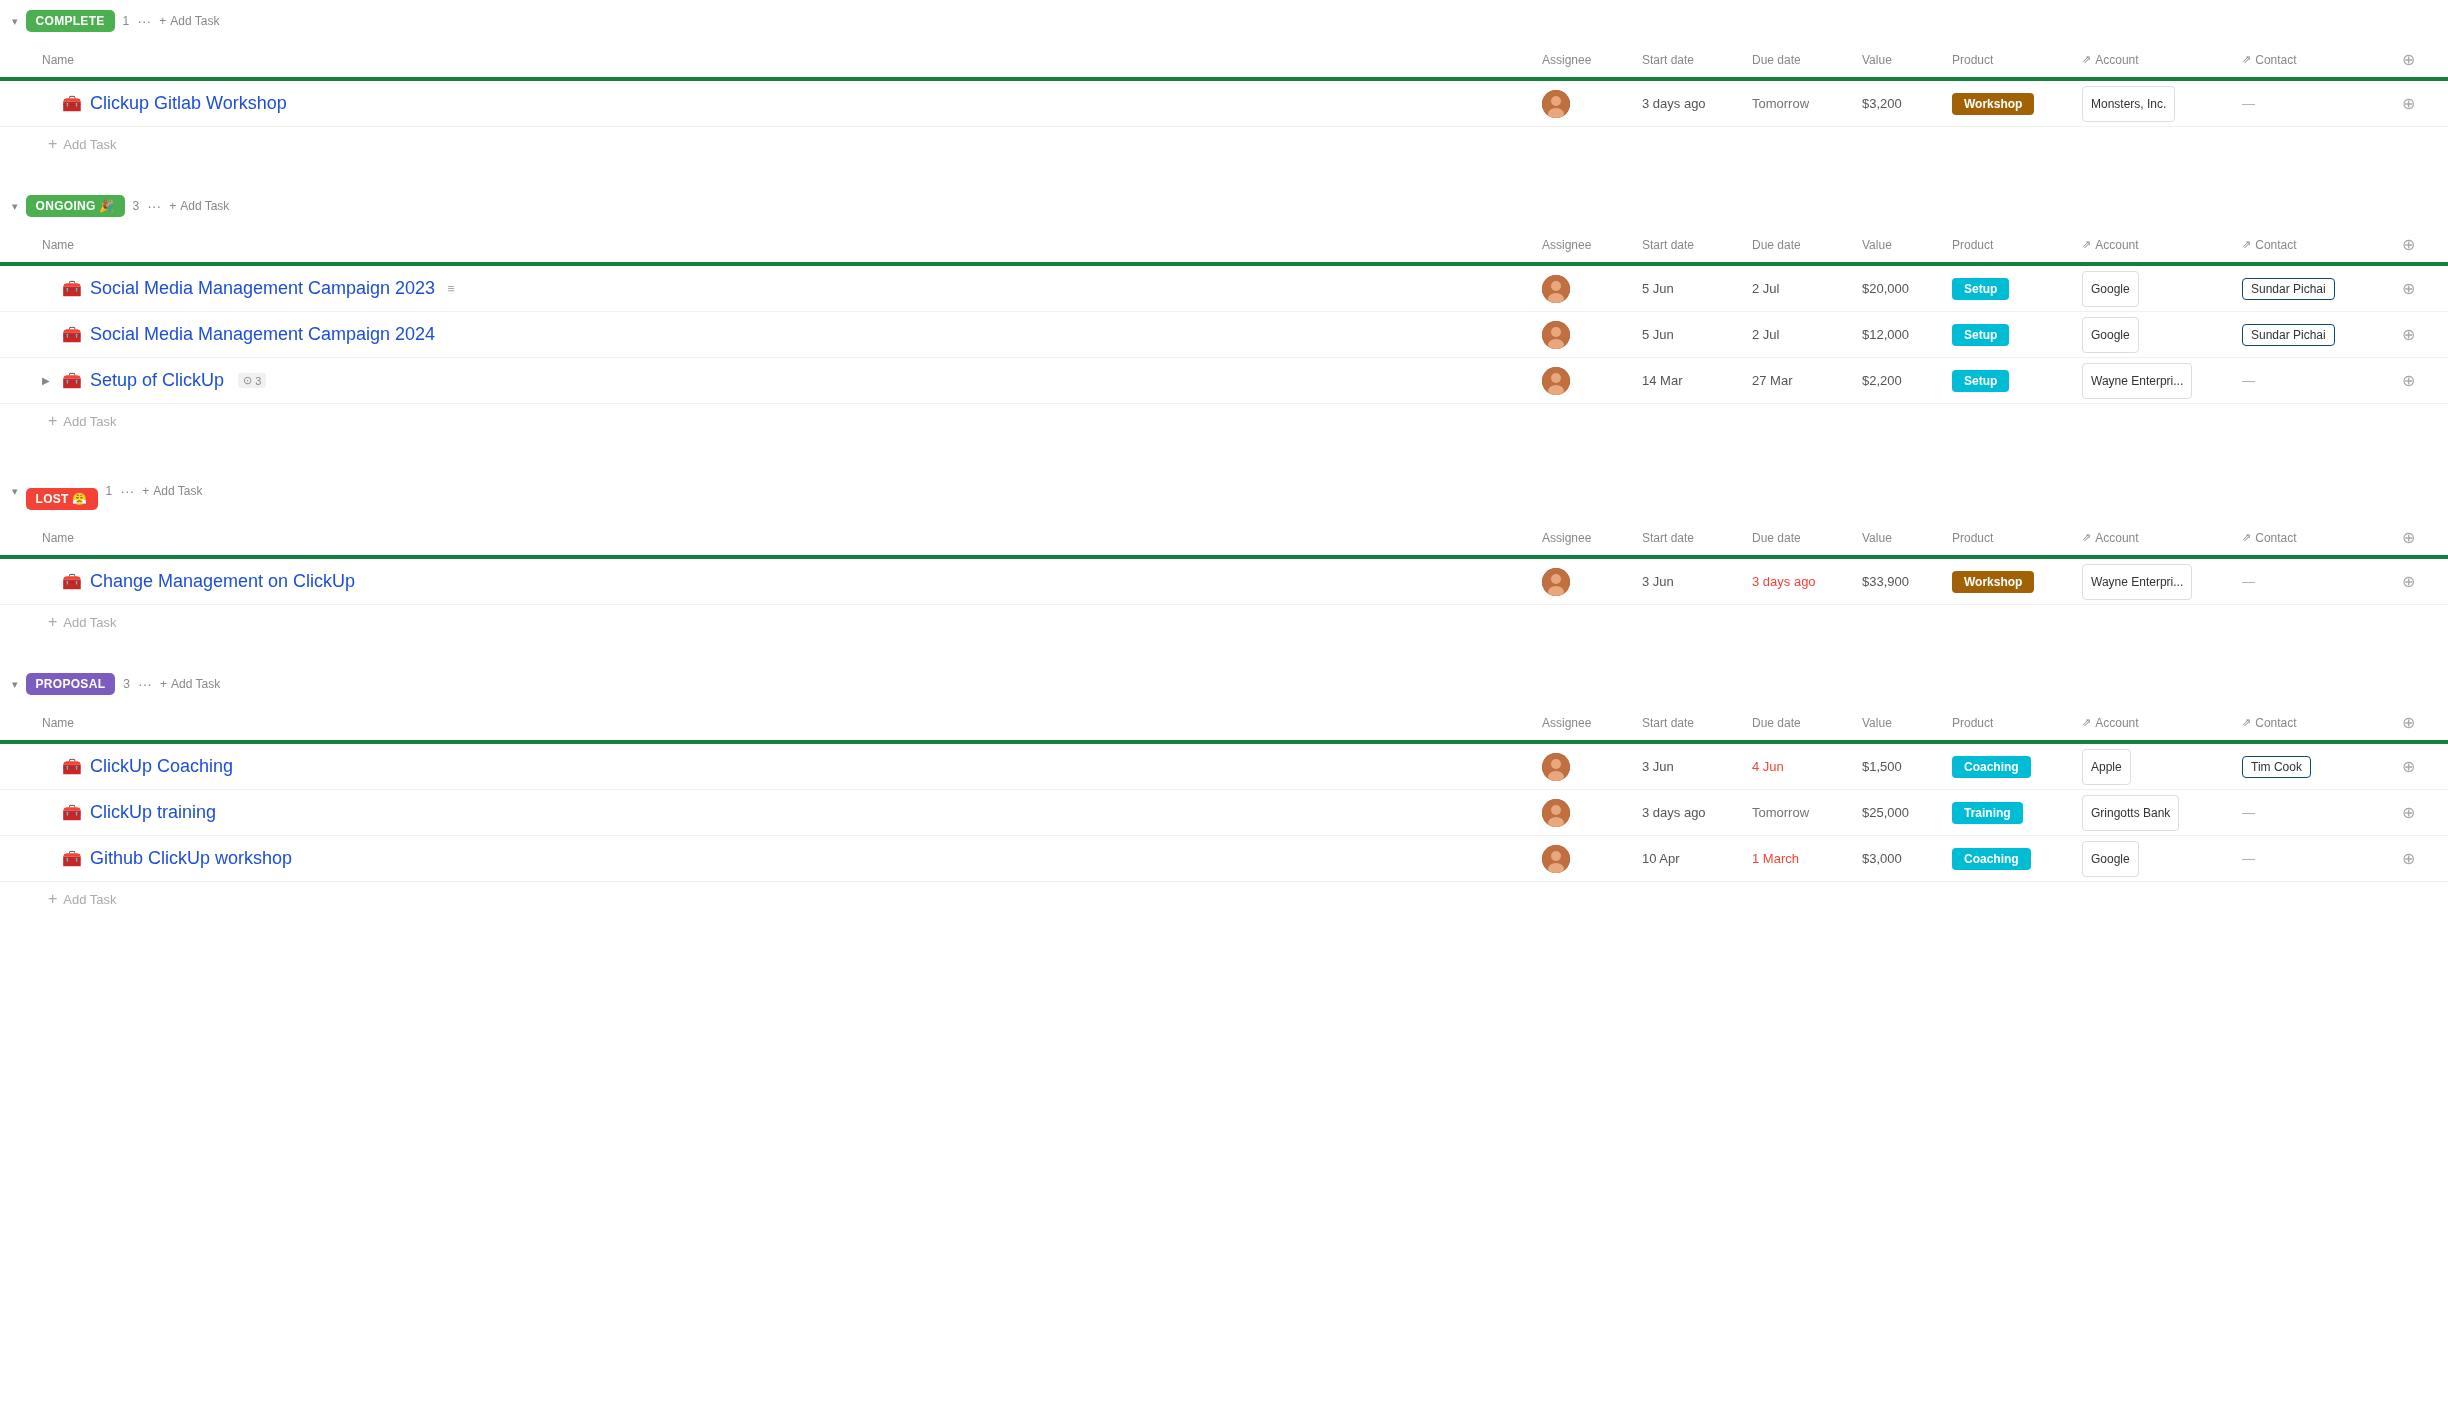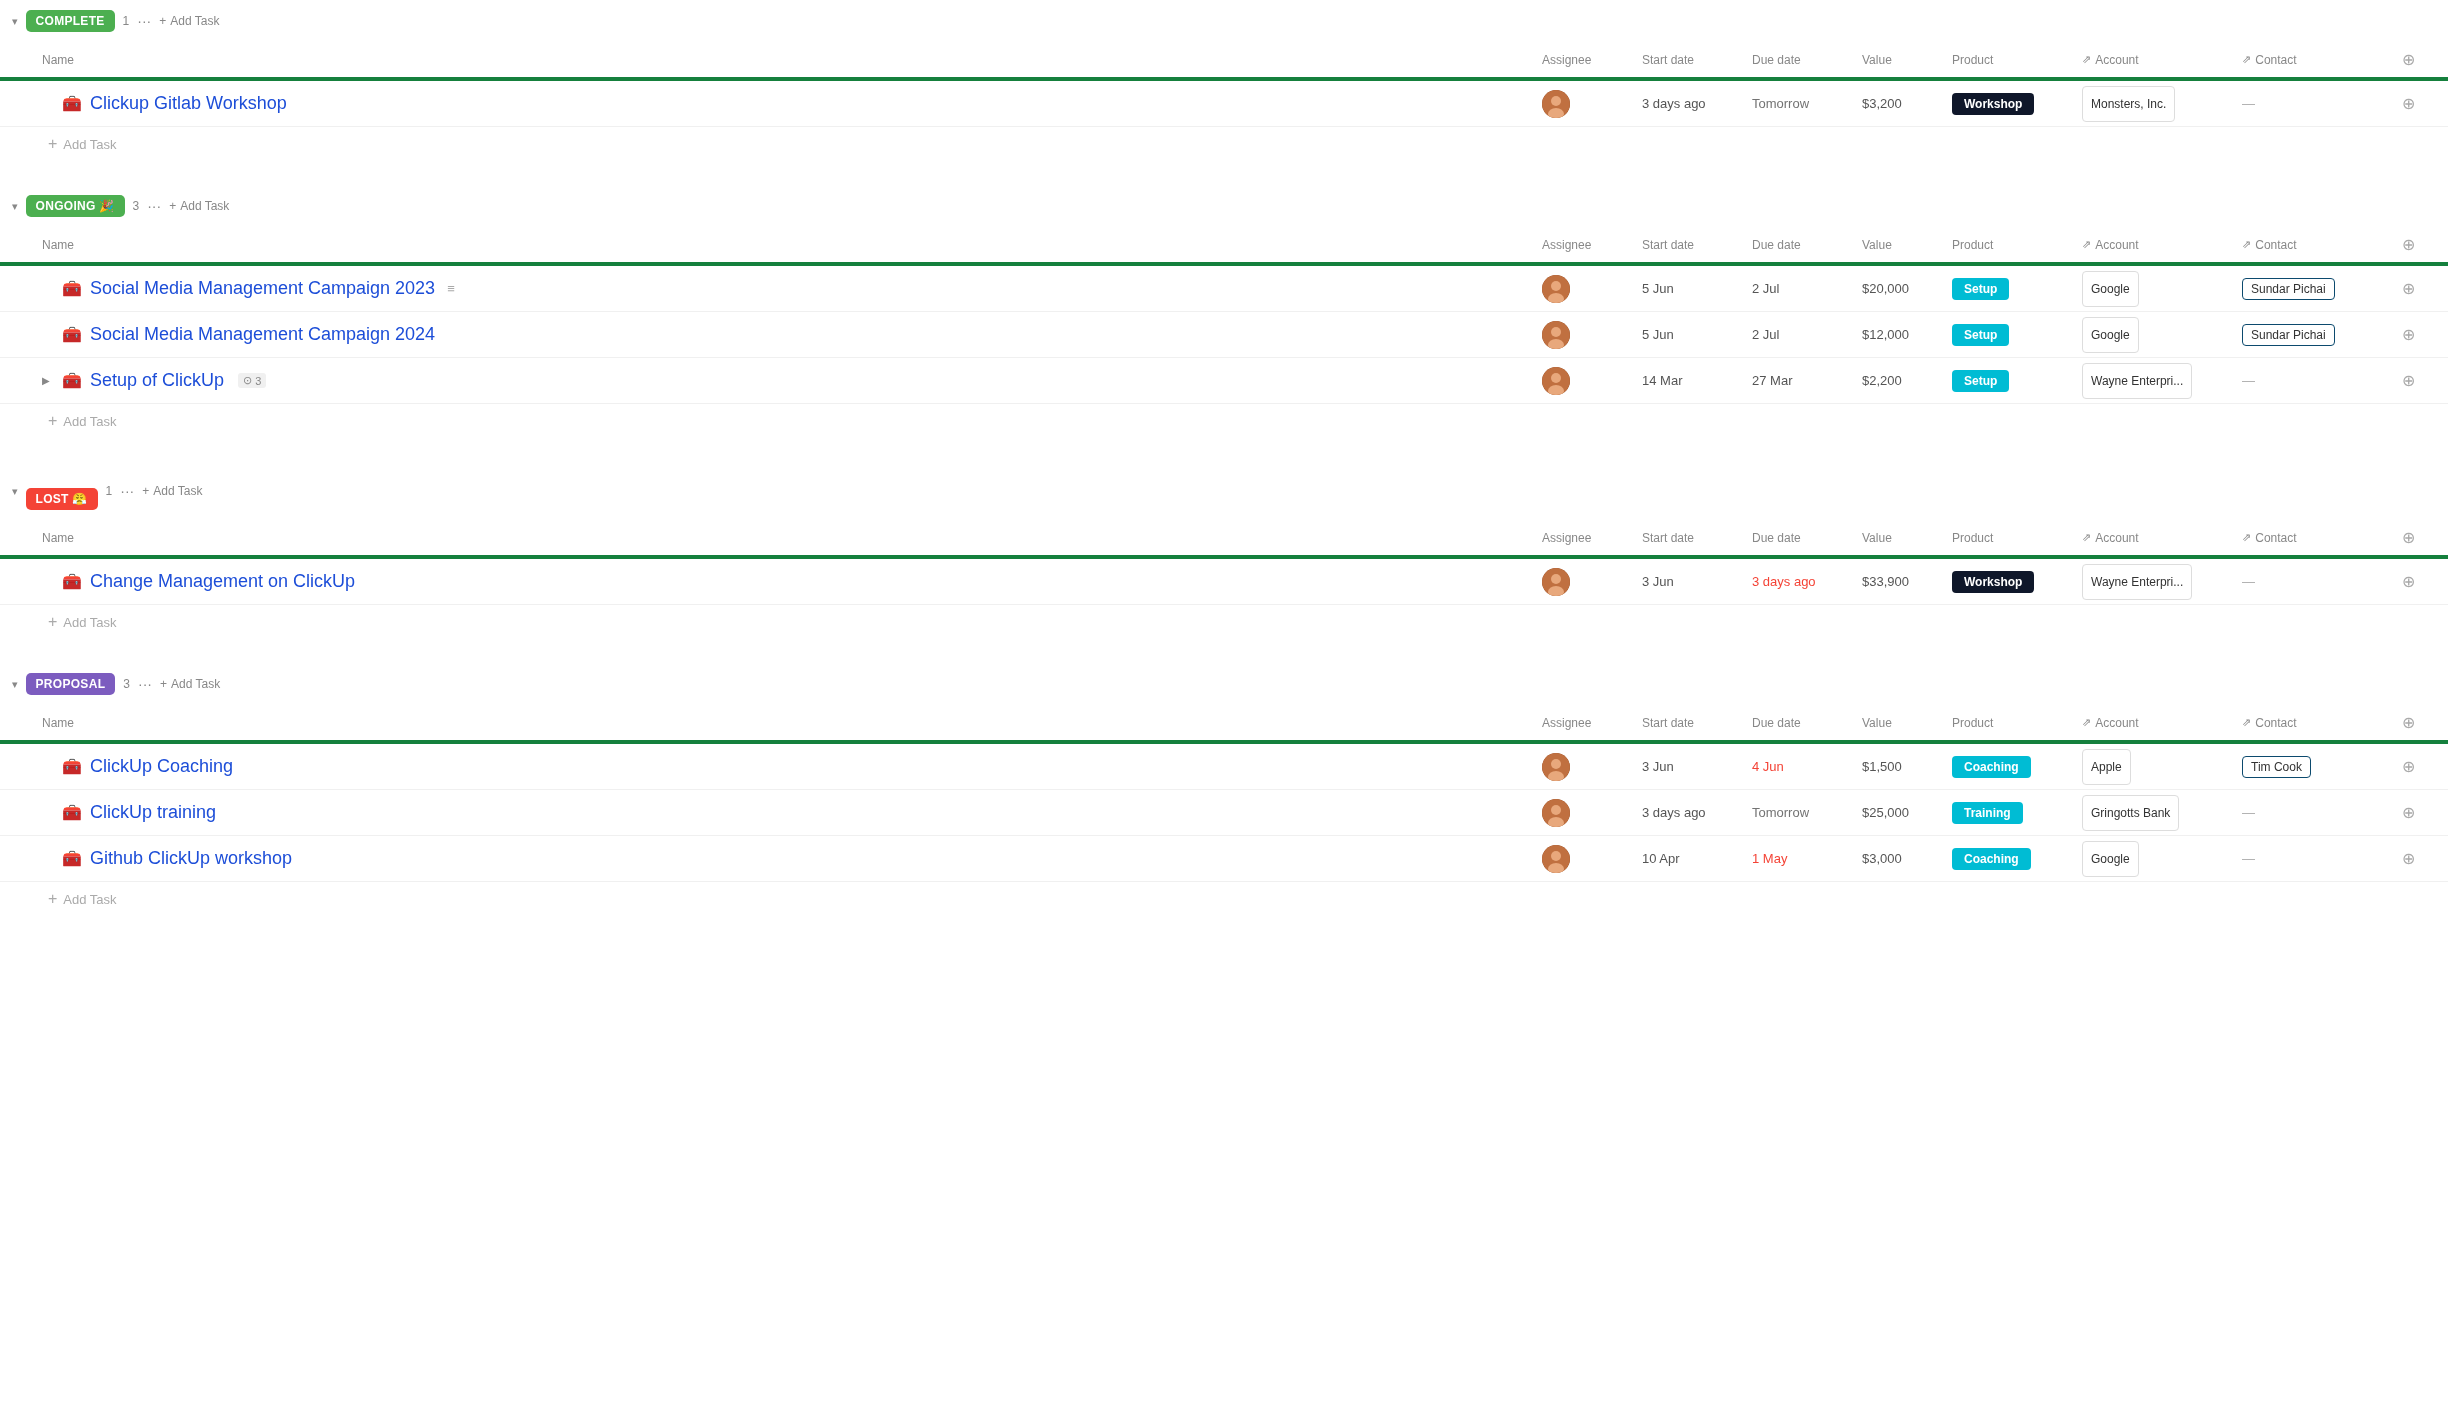--- a/index.html
+++ b/index.html
@@ -153,21 +153,21 @@
     .product-badge {
       display: inline-flex;
       align-items: center;
       padding: 4px 12px;
       border-radius: 4px;
       font-size: 12px;
       font-weight: 600;
       color: #fff;
     }
 
-    .product-workshop { background: #0f172a; }
+    .product-workshop { background: #a16207; }
     .product-setup { background: #00bcd4; }
     .product-coaching { background: #00bcd4; }
     .product-training { background: #00bcd4; }
 
     .account-badge {
       display: inline-flex;
       align-items: center;
       padding: 10px 8px;
       border: 1px solid #ddd;
       border-radius: 4px;
@@ -580,21 +580,21 @@
       <div class="cell">
         <div style="width:28px;height:28px;border-radius:50%;background:linear-gradient(135deg,#a0522d,#8B4513);display:flex;align-items:center;justify-content:center;overflow:hidden;">
     <svg width="28" height="28" viewBox="0 0 28 28">
       <circle cx="14" cy="14" r="14" fill="#c07040"></circle>
       <circle cx="14" cy="11" r="5" fill="#e8a87c"></circle>
       <ellipse cx="14" cy="24" rx="8" ry="6" fill="#e8a87c"></ellipse>
     </svg>
   </div>
       </div>
       <div class="cell">10 Apr</div>
-      <div class="cell due-date-red">1 May</div>
+      <div class="cell due-date-red">1 March</div>
       <div class="cell">$3,000</div>
       <div class="cell">
         <span class="product-badge product-coaching">Coaching</span>
       </div>
       <div class="cell">
         <span class="account-badge">Google</span>
       </div>
       <div class="cell">
         <span class="dash">—</span>
       </div>

